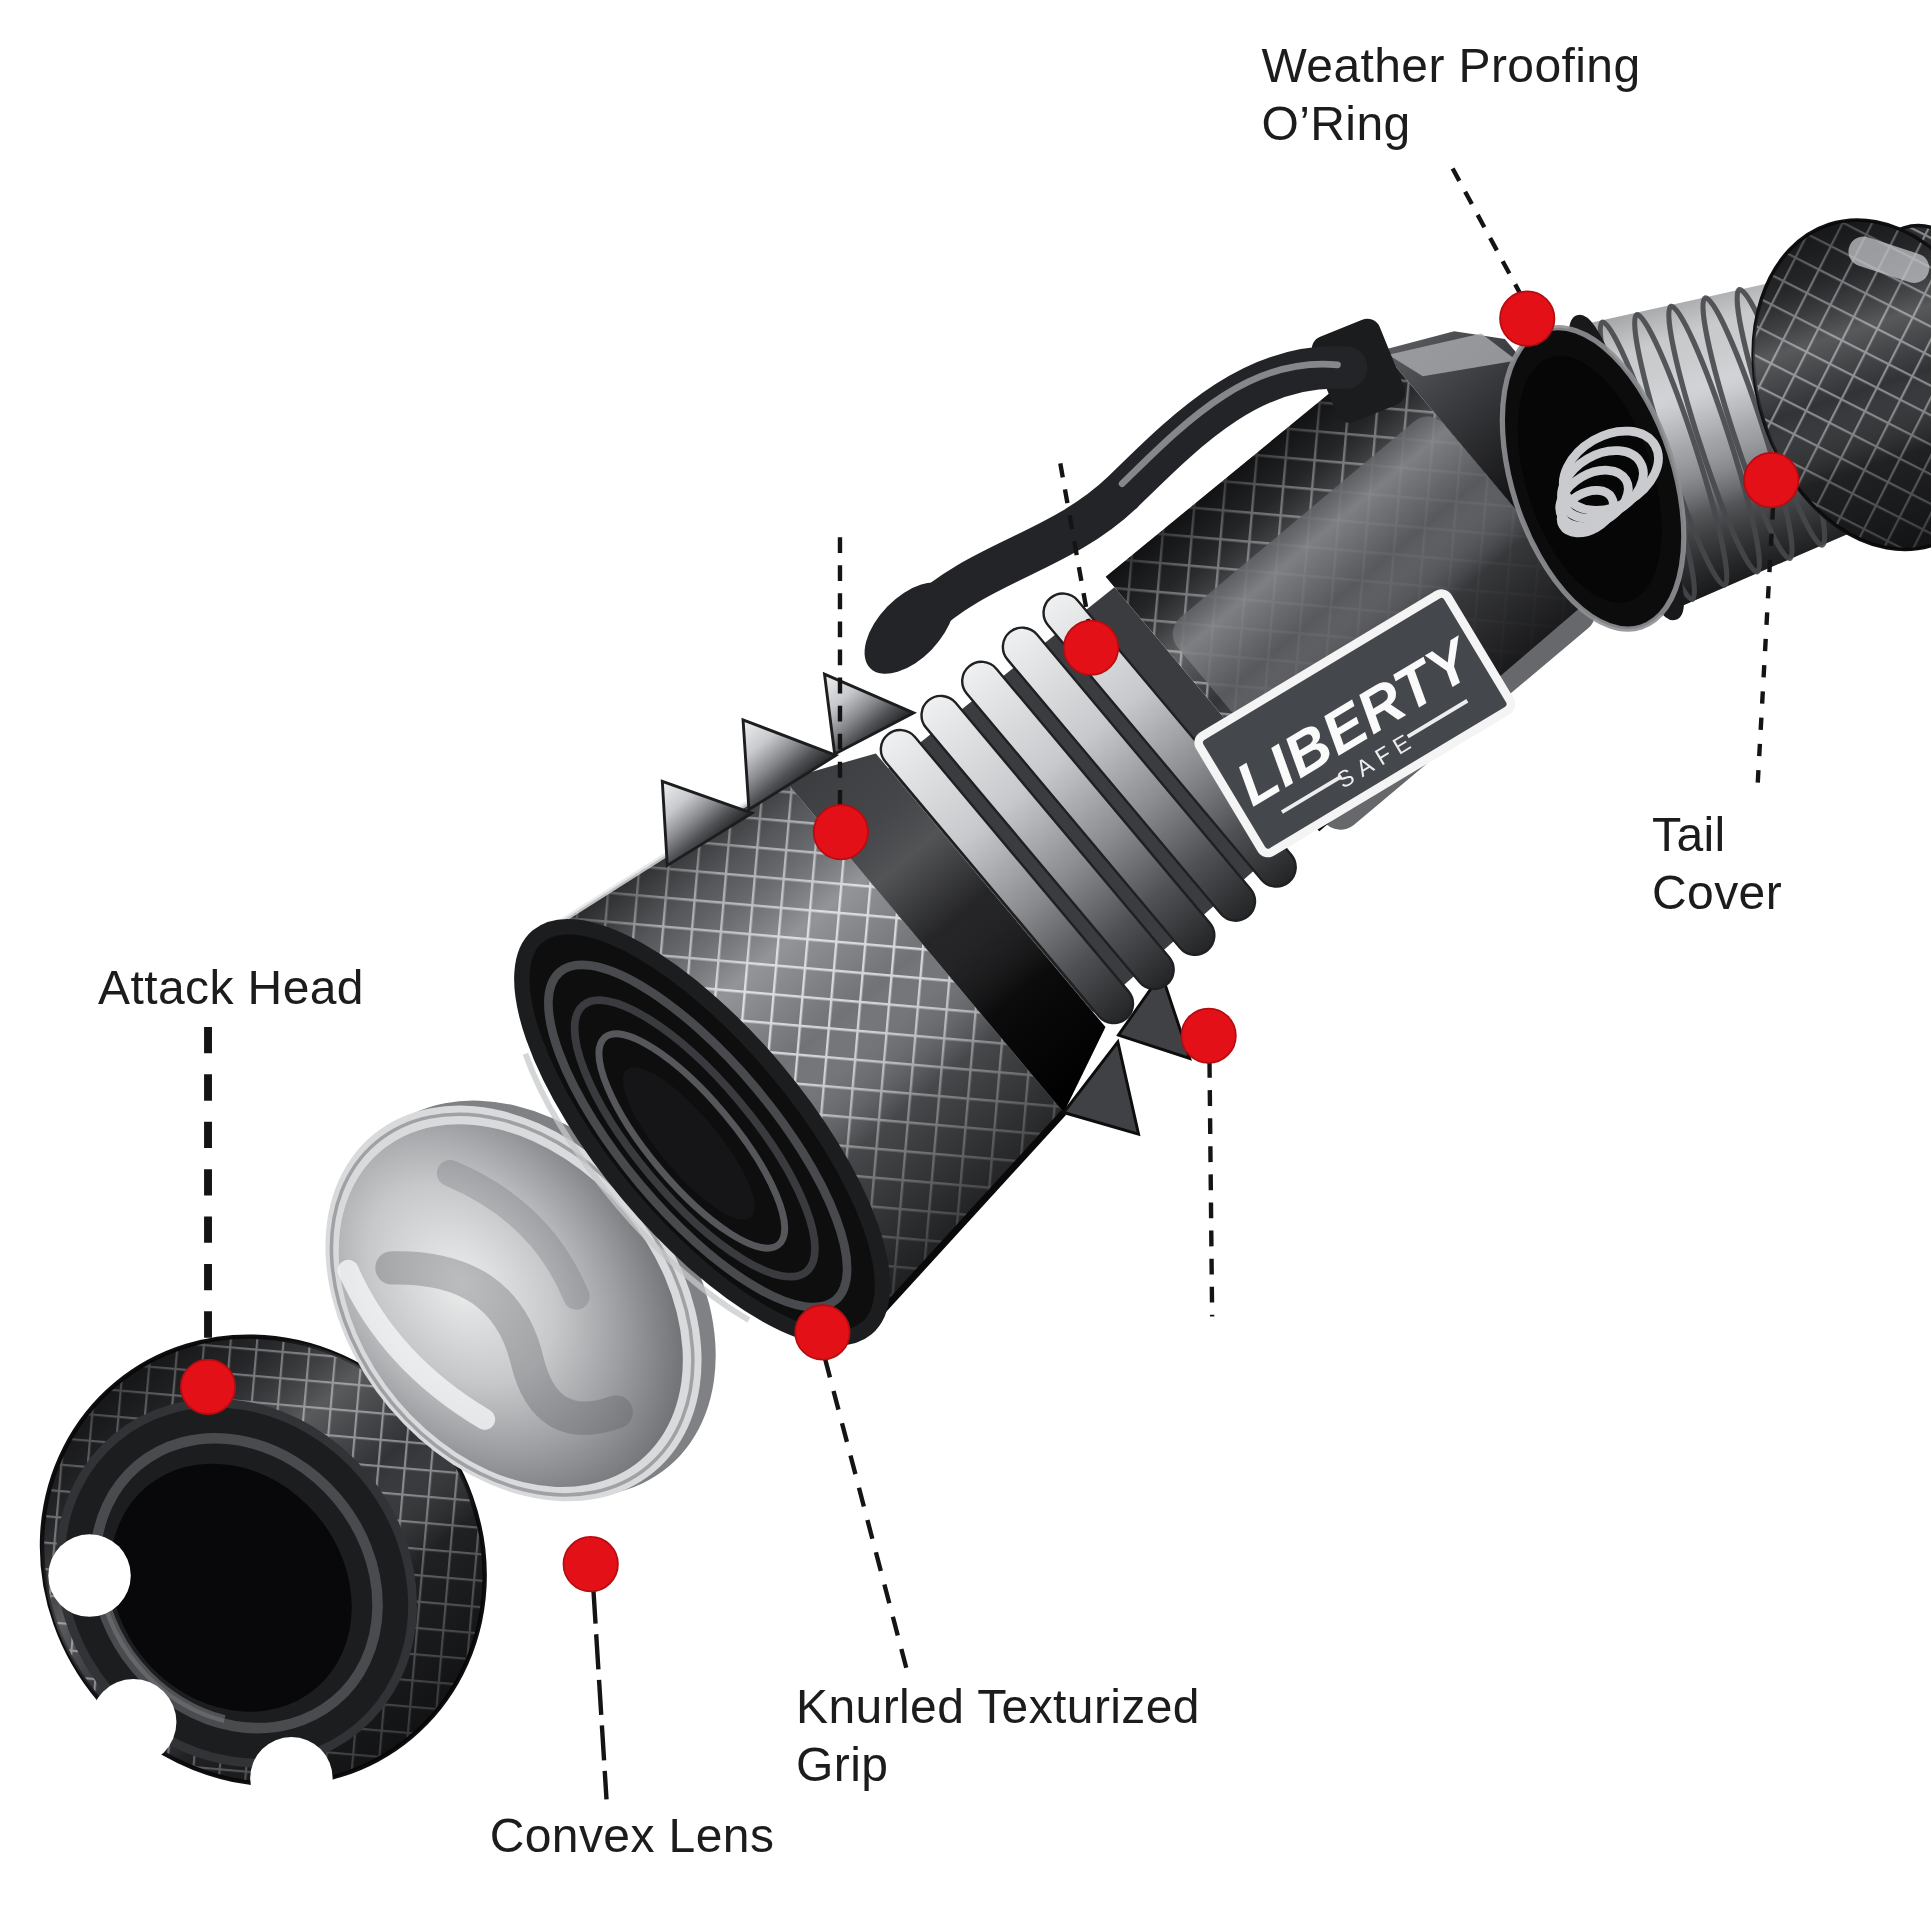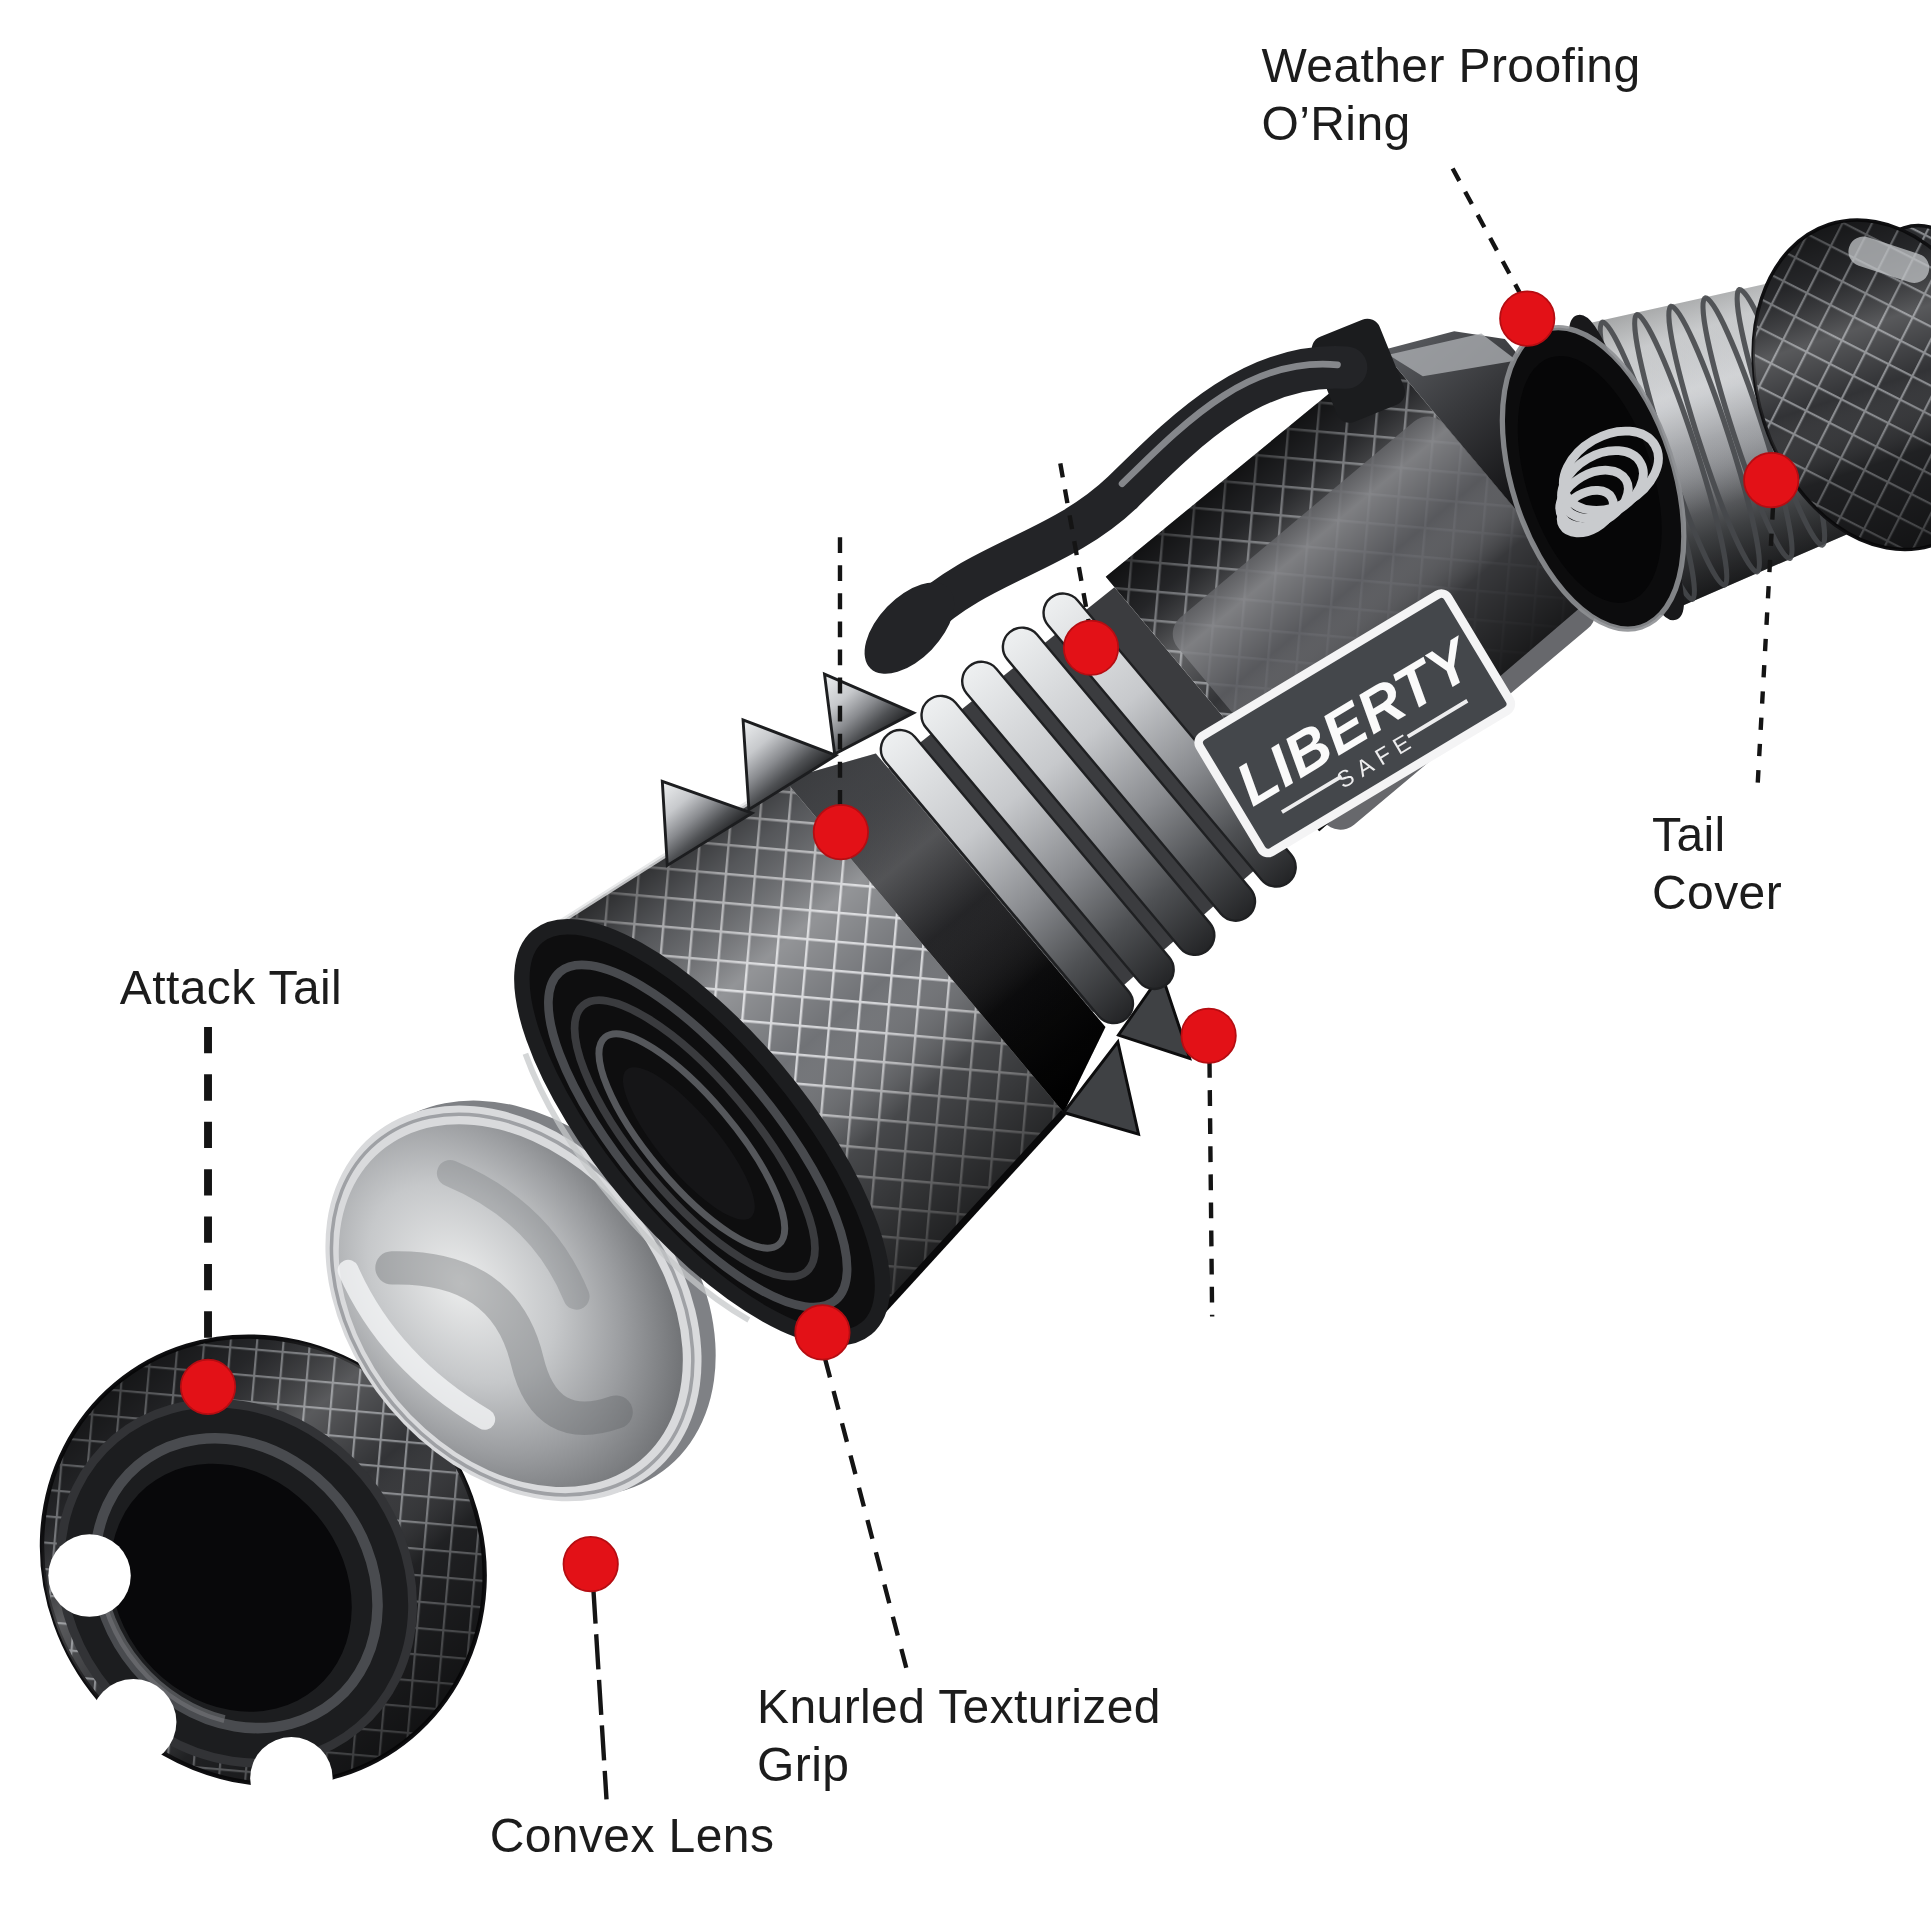--- a/index.html
+++ b/index.html
@@ -202,19 +202,19 @@
     <circle cx="1377" cy="1180" r="31"></circle>
     <circle cx="237" cy="1580" r="31"></circle>
     <circle cx="937" cy="1518" r="31"></circle>
     <circle cx="673" cy="1782" r="31"></circle>
   </g>
 </svg>
 
   <div class="callout-label" style="left:1451px;top:37px">Weather Proofing
 O’Ring</div>
   <div class="callout-label" style="left:1745px;top:806px">Tail Cover</div>
-  <div class="callout-label" style="left:231px;top:959px">Attack Tail</div>
-  <div class="callout-label" style="left:959px;top:1678px">Knurled Texturized
+  <div class="callout-label" style="left:231px;top:959px">Attack Head</div>
+  <div class="callout-label" style="left:998px;top:1678px">Knurled Texturized
 Grip</div>
   <div class="callout-label" style="left:632px;top:1807px">Convex Lens</div>
 
 </div>
 
 
 </body></html>

